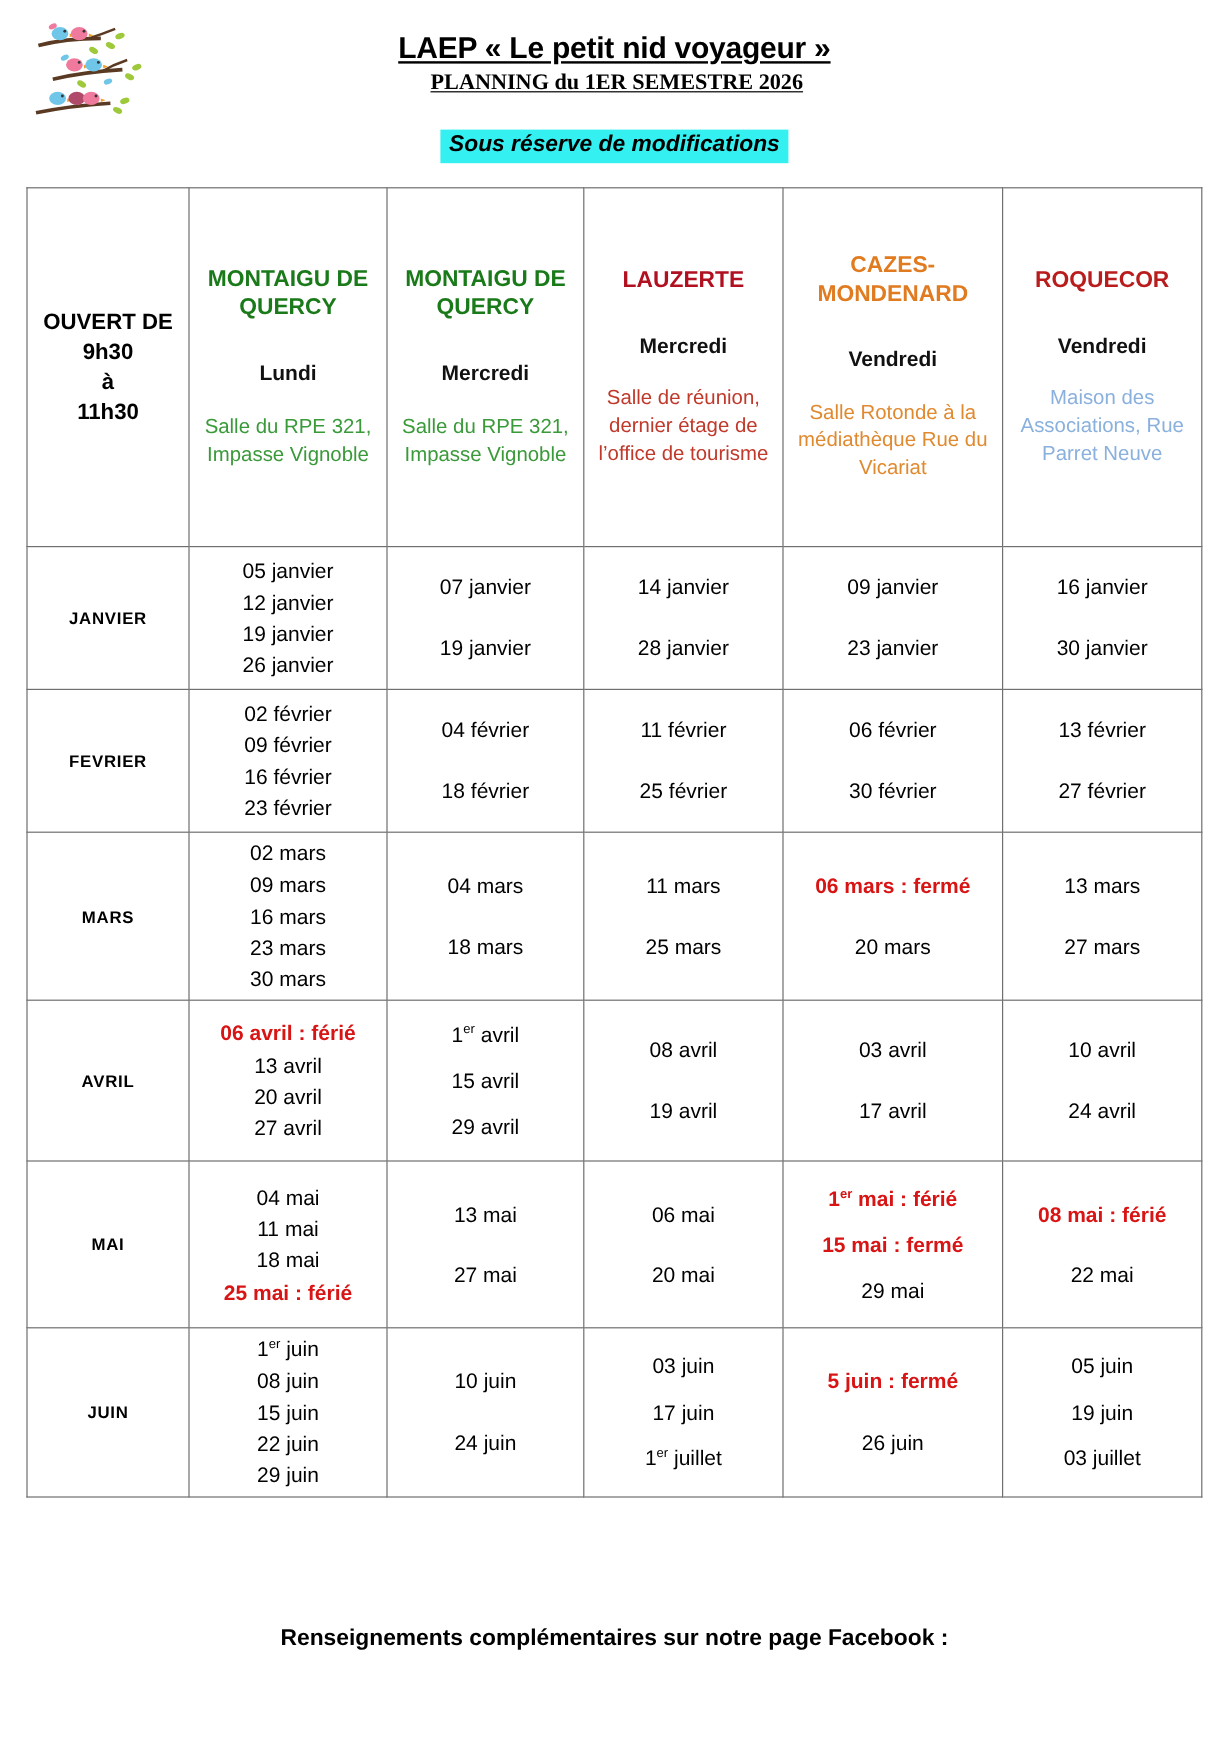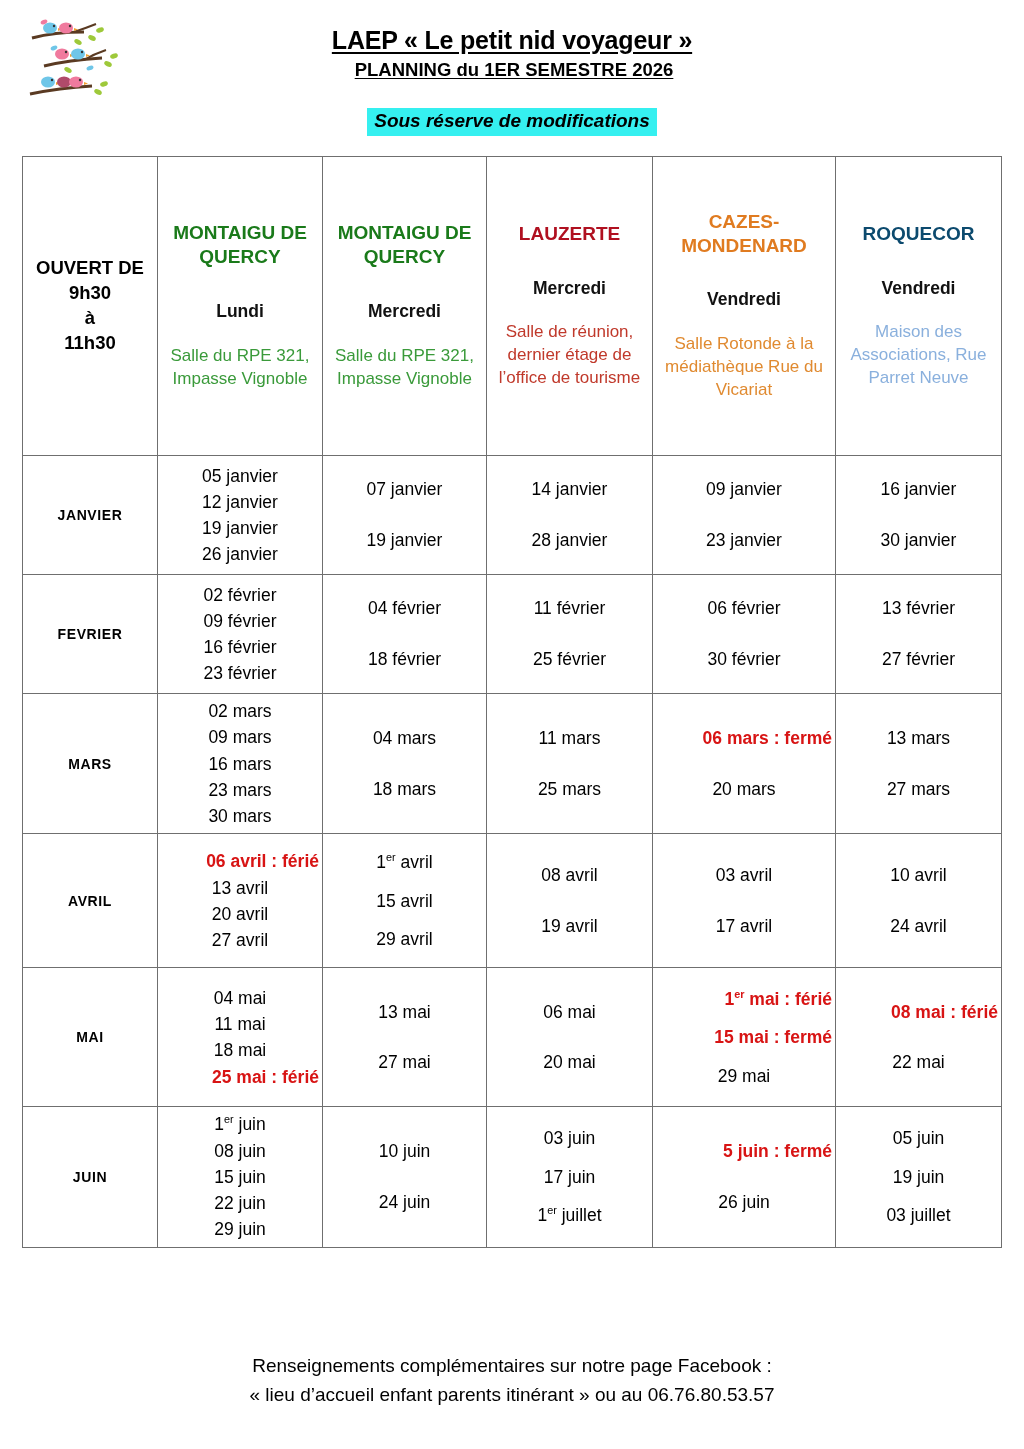--- a/index.html
+++ b/index.html
@@ -44,20 +44,21 @@
     margin: 0;
     line-height: 1.15;
   }
   .sub-title {
     font-size: 18.5px;
     font-weight: bold;
     text-decoration: underline;
     text-underline-offset: 2px;
     margin: 4px 0 0 4px;
     line-height: 1.15;
+    font-family: Liberation Serif, serif;
   }
   .notice-wrap {
     position: absolute;
     left: 0;
     top: 108px;
     width: 1024px;
     text-align: center;
   }
   .notice {
     display: inline-block;
@@ -124,21 +125,20 @@
     letter-spacing: 0.6px;
   }
   .dates {
     font-size: 17.5px;
     line-height: 1.5;
   }
   .dates .d { white-space: nowrap; }
   .dates .special {
     color: #d81414;
     font-weight: bold;
-    text-align: right;
   }
   .dates .gap2 { line-height: 2.2; }
   .dates .gap3 { line-height: 2.9; }
   sup { font-size: 0.62em; vertical-align: super; line-height: 0; }
 
   
   .row-jan td { height: 110px; }
   .row-fev td { height: 110px; }
   .row-mar td { height: 120px; }
   .row-avr td { height: 125px; }
@@ -146,21 +146,21 @@
   .row-jun td { height: 125px; }
 
   
   .footer {
     position: absolute;
     left: 0;
     top: 1352px;
     width: 1024px;
     text-align: center;
     font-size: 19px;
-    font-weight: normal;
+    font-weight: bold;
     line-height: 1.5;
   }
 </style>
 </head>
 <body>
 
 <div class="page-header">
 
   <div class="logo">
     <svg viewBox="0 0 110 100" width="110" height="100" aria-hidden="true">
@@ -245,21 +245,21 @@
           <div class="site-name" style="color:#b01020">LAUZERTE</div>
           <div class="site-day">Mercredi</div>
           <div class="site-addr" style="color:#c0392b">Salle de réunion, dernier étage de l’office de tourisme</div>
         </td>
         <td class="hdr-cell">
           <div class="site-name" style="color:#e07b20">CAZES-MONDENARD</div>
           <div class="site-day">Vendredi</div>
           <div class="site-addr" style="color:#e08a30">Salle Rotonde à la médiathèque Rue du Vicariat</div>
         </td>
         <td class="hdr-cell">
-          <div class="site-name" style="color:#0c4a6e">ROQUECOR</div>
+          <div class="site-name" style="color:#b91c1c">ROQUECOR</div>
           <div class="site-day">Vendredi</div>
           <div class="site-addr" style="color:#8ab0dd">Maison des Associations, Rue Parret Neuve</div>
         </td>
       </tr>
       <tr class="row-jan">
         <td class="month-label">JANVIER</td>
         <td class="dates">
           <div class="d">05 janvier</div>
           <div class="d">12 janvier</div>
           <div class="d">19 janvier</div>
@@ -411,14 +411,13 @@
           <div class="d gap2">05 juin</div>
           <div class="d gap2">19 juin</div>
           <div class="d gap2">03 juillet</div>
         </td>
       </tr>
     </tbody>
 </table>
 
 <div class="footer">
   <div>Renseignements complémentaires sur notre page Facebook :</div>
-  <div>« lieu d’accueil enfant parents itinérant »  ou au 06.76.80.53.57</div>
 </div>
 
 </body></html>

